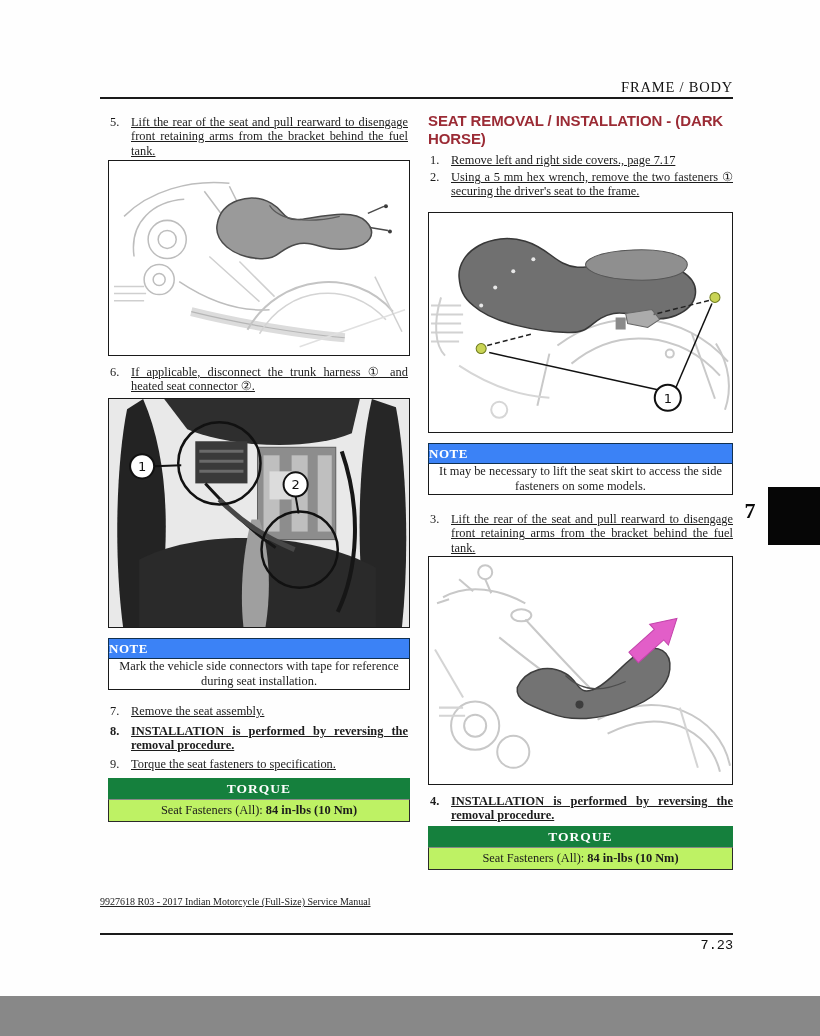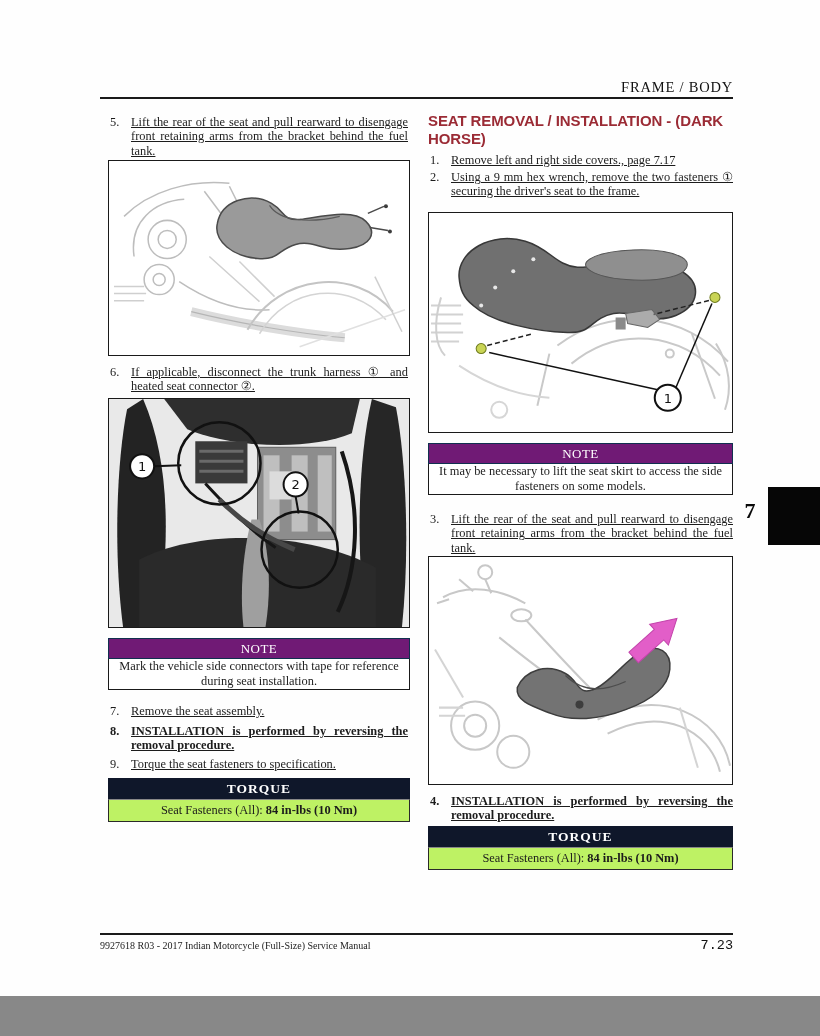--- a/index.html
+++ b/index.html
@@ -12,26 +12,26 @@
   .hrule { height:1.5px; background:#1a1a1a; }
 
   .step { font-size:12.4px; line-height:14.3px; }
   .step .num { position:absolute; left:0; top:0; }
   .step .txt { margin-left:21px; text-align:justify;text-decoration:underline; }
   .step.bold { font-weight:bold; }
 
   .red-heading { color:#9b2b35; font-family:"Liberation Sans","DejaVu Sans",sans-serif;
     font-weight:bold; font-size:15px; line-height:17.5px; letter-spacing:-0.1px; }
 
-  .notebox .hdr { background:#701a75; border:1px solid #10304f; color:#fff;
-    font-weight:normal; font-size:13px; text-align:center; padding:1.5px 0; letter-spacing:0.5px; }
+  .notebox .hdr { background:#3b82f6; border:1px solid #10304f; color:#fff;
+    font-weight:bold; font-size:13px; text-align:left; padding:1.5px 0; letter-spacing:0.5px; }
   .notebox .bdy { border:1px solid #1a1a1a; border-top:none; background:#fff;
     font-size:12.4px; line-height:15.2px; text-align:center; padding:0 8px; }
 
-  .torquebox .hdr { background:#0f172a; color:#fff; font-weight:bold; font-size:13.5px;
+  .torquebox .hdr { background:#15803d; color:#fff; font-weight:bold; font-size:13.5px;
     text-align:center; padding:2.5px 0; letter-spacing:1px; }
   .torquebox .bdy { border:1px solid #2a2a2a; border-top:1px solid #888; background:#bef264;
     font-size:12.4px; text-align:center; padding:3px 0; }
   .torquebox .val { font-weight:bold; }
 
   .fig { border:1.5px solid #1a1a1a; background:#fff; }
   .fig svg { display:block; width:100%; height:100%; }
   svg text { font-family:"DejaVu Sans","Liberation Sans",sans-serif; font-size:13px; fill:#111; }
 
   .chapter-tab-block { background:#060606; }
@@ -150,21 +150,21 @@
 
   <div class="abs red-heading" style="left:428px; top:112px; width:305px;">SEAT REMOVAL / INSTALLATION - (DARK HORSE)</div>
 
   <div class="abs step" style="left:430px; top:153px; width:303px;">
     <span class="num">1.</span>
     <div class="txt">Remove left and right side covers., page 7.17</div>
   </div>
 
   <div class="abs step" style="left:430px; top:170px; width:303px;">
     <span class="num">2.</span>
-    <div class="txt">Using a 9 mm hex wrench, remove the two fasteners ① securing the driver's seat to the frame.</div>
+    <div class="txt">Using a 5 mm hex wrench, remove the two fasteners ① securing the driver's seat to the frame.</div>
   </div>
 
   <div class="abs fig" style="left:428px; top:212px; width:305px; height:221px;">
     <svg viewBox="0 0 302 218">
       <g stroke="#c9c9c9" fill="none" stroke-width="2">
         <path d="M128,132 C180,92 255,98 298,148"></path>
         <path d="M142,150 C188,112 250,118 290,162"></path>
         <path d="M262,120 L285,185"></path>
         <path d="M120,140 L108,192"></path>
         <circle cx="240" cy="140" r="4"></circle>
@@ -251,18 +251,18 @@
 
   <div class="abs torquebox" style="left:428px; top:826px; width:305px;">
     <div class="hdr">TORQUE</div>
     <div class="bdy"><span>Seat Fasteners (All): </span><span class="val">84 in-lbs (10 Nm)</span></div>
   </div>
 
   <div class="abs chapter-tab-num" style="left:736px; top:498px; width:28px;">7</div>
   <div class="abs chapter-tab-block" style="left:768px; top:487px; width:52px; height:58px;"></div>
 
   <div class="abs hrule" style="left:100px; top:933px; width:633px;"></div>
-  <div class="abs footer-text" style="left:100px; top:940px; width:450px;">
+  <div class="abs footer-text" style="left:100px; top:896px; width:450px;text-decoration:underline;">
     <div>9927618 R03 - 2017 Indian Motorcycle (Full-Size) Service Manual</div>
   </div>
   <div class="abs footer-page" style="left:600px; top:938px; width:133px;font-family:Liberation Mono, monospace;">7.23</div>
 
 </div>
 
 </body></html>

